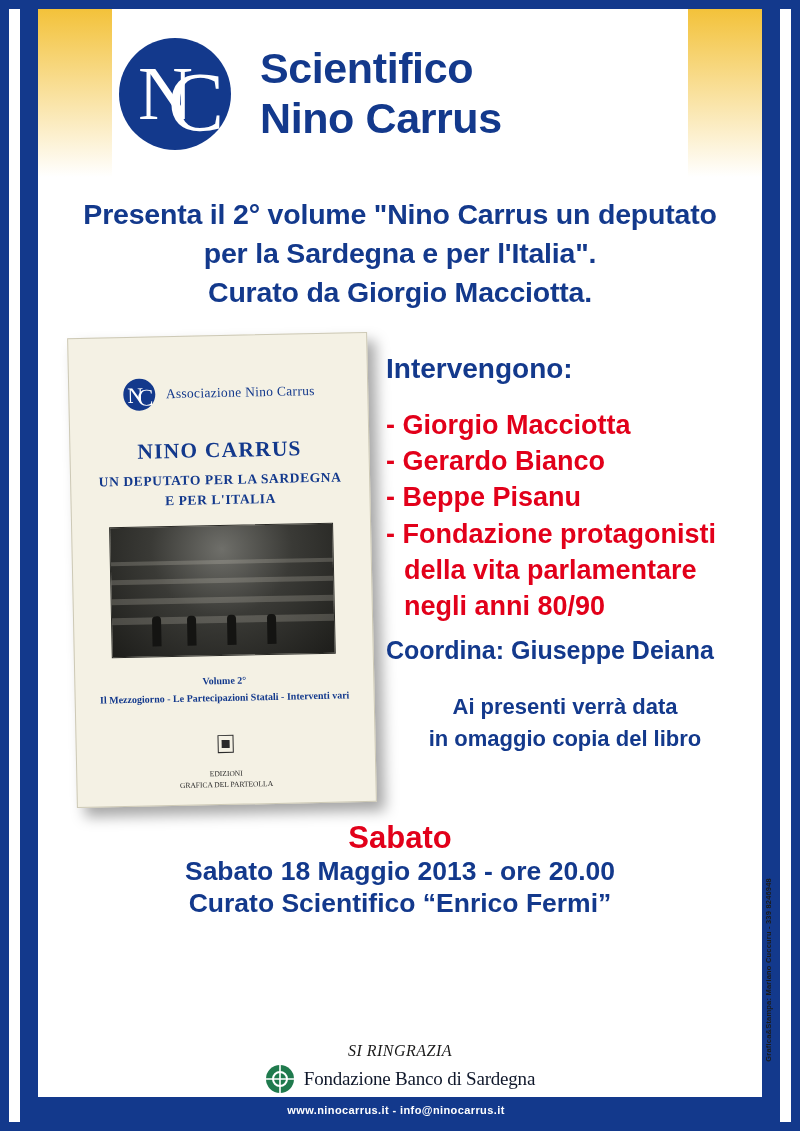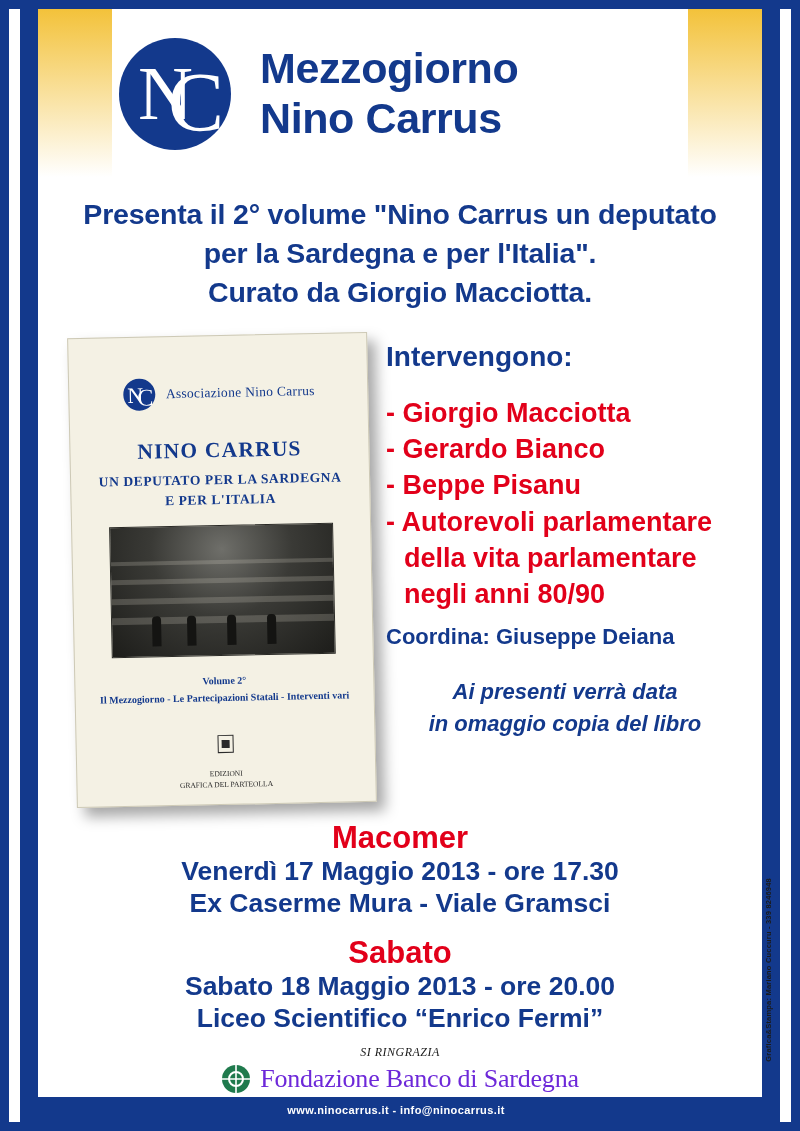--- a/index.html
+++ b/index.html
@@ -137,35 +137,35 @@
     background: #2b2b2b;
   }
 
   
   .speakers {
     position: absolute; left: 330px; top: 332px; right: 0;
   }
   .intervengono {
     color: #13398c; font-weight: bold; font-size: 28px;
     margin-bottom: 22px;
+    margin-top: 12px;
   }
   .speaker-list {
     color: #e2001a; font-weight: bold; font-size: 27px;
     line-height: 1.34;
   }
   .speaker-list .wrap { display:block; padding-left: 18px; }
   .coordina {
-    color: #13398c; font-weight: bold; font-size: 22px;
+    color: #13398c; font-weight: bold; font-size: 25px;
     margin-top: 12px;
   }
   .omaggio {
     color: #13398c; font-weight: bold; font-size: 22px;
     margin-top: 26px; text-align: center; line-height: 1.45;
     white-space: pre-line;
-    font-style: italic;
   }
 
   
   .events {
     position: absolute; left: 0; right: 0; top: 812px;
     text-align: center;
   }
   .event { margin-bottom: 16px; }
   .event-city {
     color: #e2001a; font-weight: bold; font-size: 31px;
@@ -176,31 +176,31 @@
     line-height: 1.22;
   }
 
   
   .footer {
     position: absolute; left: 0; right: 0; bottom: 28px;
     text-align: center;
   }
   .si-ringrazia {
     font-family: "Liberation Serif", serif;
-    font-style: italic; font-size: 12px; color: #1a1a1a;
+    font-style: italic; font-size: 16px; color: #1a1a1a;
     letter-spacing: .5px;
   }
   .fondazione {
     margin-top: 4px;
     display: flex; align-items: center; justify-content: center; gap: 9px;
   }
   .fond-mark { width: 30px; height: 30px; }
   .fond-text {
     font-family: "Liberation Serif", serif;
-    color: #6d28d9; font-size: 26px; letter-spacing: -.2px;
+    color: #0f172a; font-size: 19px; letter-spacing: -.2px;
   }
   .bottom-bar {
     position: absolute; left: 11px; right: 19px; bottom: 0; height: 25px;
     background: #13398c; color: #ffffff;
     display:flex; align-items:center; justify-content:center;
     font-size: 11px; font-weight: bold; letter-spacing: .4px;
   }
   .credit {
     position: absolute; right: 18px; bottom: 60px;
     writing-mode: vertical-rl;
@@ -222,21 +222,21 @@
   <div class="content">
 
     <div class="header">
       <span class="logo-nc">
         <svg viewBox="0 0 118 118" width="118" height="118" aria-hidden="true">
           <circle cx="59" cy="59" r="56" fill="#13398c"></circle>
           <text x="22" y="84" font-family="Liberation Serif, serif" font-size="76" fill="#ffffff">N</text>
           <text x="52" y="96" font-family="Liberation Serif, serif" font-size="84" fill="#ffffff">C</text>
         </svg>
       </span>
-      <div class="assoc-title">Mezzogiorno
+      <div class="assoc-title">Scientifico
 Nino Carrus</div>
     </div>
 
     <div class="presenta">Presenta il 2° volume "Nino Carrus un deputato
 per la Sardegna e per l'Italia".
 Curato da Giorgio Macciotta.</div>
 
     <div class="book-wrap">
       <div class="book">
         <div class="book-logo-row">
@@ -277,39 +277,34 @@
         </div>
       </div>
     </div>
 
     <div class="speakers">
       <div class="intervengono">Intervengono:</div>
       <div class="speaker-list">
         <div>- Giorgio Macciotta</div>
         <div>- Gerardo Bianco</div>
         <div>- Beppe Pisanu</div>
-        <div>- Autorevoli parlamentare</div>
+        <div>- Fondazione protagonisti</div>
         <span class="wrap">della vita parlamentare
 negli anni 80/90</span>
       </div>
       <div class="coordina">Coordina: Giuseppe Deiana</div>
       <div class="omaggio">Ai presenti verrà data
 in omaggio copia del libro</div>
     </div>
 
     <div class="events">
       <div class="event">
-        <div class="event-city">Macomer</div>
-        <div class="event-line">Venerdì 17 Maggio 2013 - ore 17.30</div>
-        <div class="event-line">Ex Caserme Mura - Viale Gramsci</div>
-      </div>
-      <div class="event">
         <div class="event-city">Sabato</div>
         <div class="event-line">Sabato 18 Maggio 2013 - ore 20.00</div>
-        <div class="event-line">Liceo Scientifico “Enrico Fermi”</div>
+        <div class="event-line">Curato Scientifico “Enrico Fermi”</div>
       </div>
     </div>
 
     <div class="footer">
       <div class="si-ringrazia">SI RINGRAZIA</div>
       <div class="fondazione">
         <span class="fond-mark">
           <svg viewBox="0 0 30 30" width="30" height="30" aria-hidden="true">
             <circle cx="15" cy="15" r="14" fill="#1f7a4d"></circle>
             <circle cx="15" cy="15" r="7" fill="none" stroke="#ffffff" stroke-width="2"></circle>

